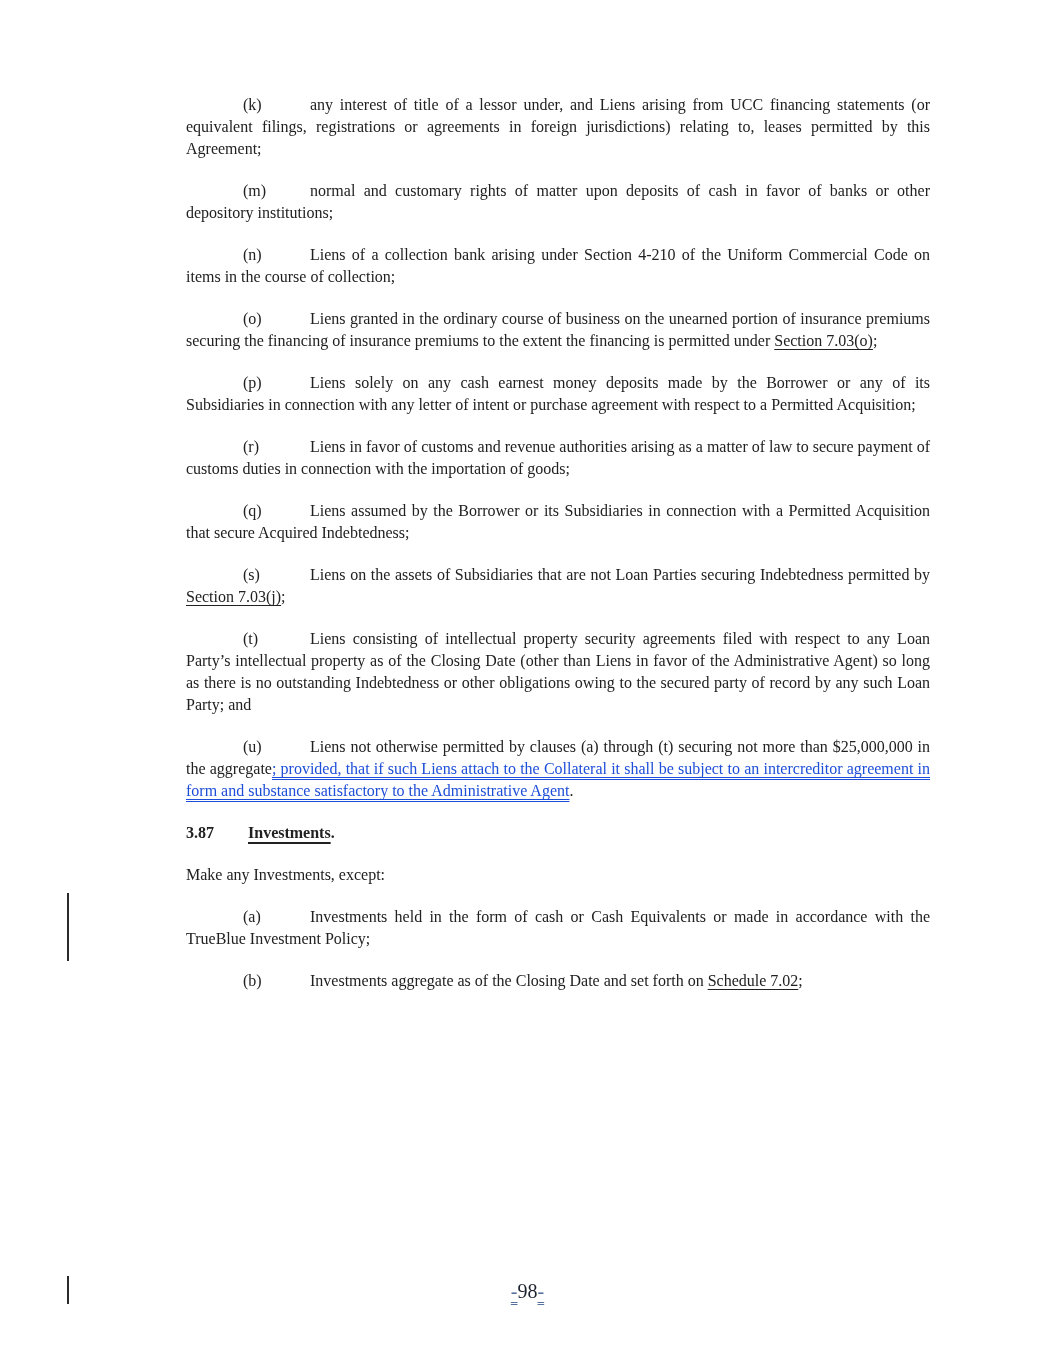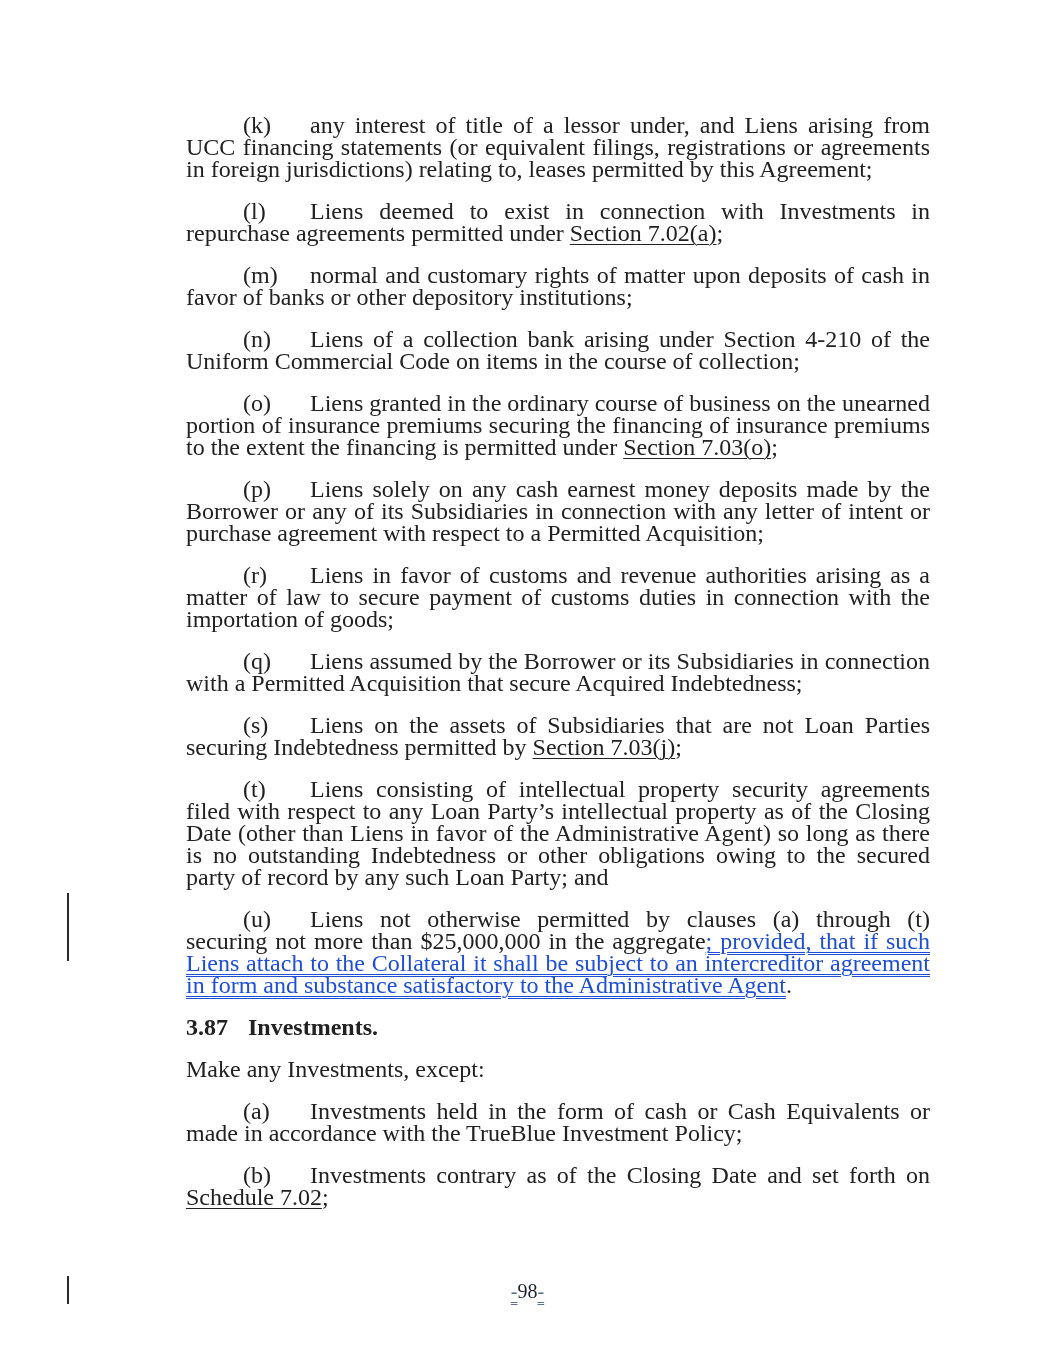--- a/index.html
+++ b/index.html
@@ -16,23 +16,23 @@
     color: #212121;
   }
   .page {
     position: absolute;
     inset: 0;
     background: #ffffff;
   }
   .content {
     position: absolute;
     left: 123px;
-    top: 114px;
+    top: 94px;
     width: 807px;
-    font-size: 24px;
+    font-size: 16px;
     line-height: 22px;
     text-align: justify;
   }
   .content p {
     margin: 0 0 20px 0;
   }
   p.clause {
     margin-left: 63px;
     text-indent: 57px;
   }
@@ -51,20 +51,21 @@
   }
   p.heading .lbl {
     width: 62px;
   }
   .seg-ref {
     text-decoration: underline;
     text-underline-offset: 3px;
     text-decoration-thickness: 1px;
   }
   .seg-title {
+    text-decoration: underline;
     text-underline-offset: 4px;
     text-decoration-thickness: 2px;
   }
   .seg-ins {
     color: #1d4ed8;
     text-decoration-line: underline;
     text-decoration-style: double;
     text-decoration-thickness: 1px;
     text-underline-offset: 3px;
   }
@@ -105,33 +106,32 @@
 </head>
 <body>
 
 <div class="page">
 
   <div class="change-bar bar-u"></div>
   <div class="change-bar bar-footer"></div>
 
   <div class="content">
       <p class="clause"><span class="lbl">(k)</span><span>any interest of title of a lessor under, and Liens arising from UCC financing statements (or equivalent filings, registrations or agreements in foreign jurisdictions) relating to, leases permitted by this Agreement;</span></p>
-      <p class="clause"><span class="lbl">(l)</span><span>Liens deemed to exist in connection with Investments in repurchase agreements permitted under </span><span class="seg-ref">Section 7.02(a)</span><span>;</span></p>
       <p class="clause"><span class="lbl">(m)</span><span>normal and customary rights of matter upon deposits of cash in favor of banks or other depository institutions;</span></p>
       <p class="clause"><span class="lbl">(n)</span><span>Liens of a collection bank arising under Section 4-210 of the Uniform Commercial Code on items in the course of collection;</span></p>
       <p class="clause"><span class="lbl">(o)</span><span>Liens granted in the ordinary course of business on the unearned portion of insurance premiums securing the financing of insurance premiums to the extent the financing is permitted under </span><span class="seg-ref">Section 7.03(o)</span><span>;</span></p>
       <p class="clause"><span class="lbl">(p)</span><span>Liens solely on any cash earnest money deposits made by the Borrower or any of its Subsidiaries in connection with any letter of intent or purchase agreement with respect to a Permitted Acquisition;</span></p>
       <p class="clause"><span class="lbl">(r)</span><span>Liens in favor of customs and revenue authorities arising as a matter of law to secure payment of customs duties in connection with the importation of goods;</span></p>
       <p class="clause"><span class="lbl">(q)</span><span>Liens assumed by the Borrower or its Subsidiaries in connection with a Permitted Acquisition that secure Acquired Indebtedness;</span></p>
       <p class="clause"><span class="lbl">(s)</span><span>Liens on the assets of Subsidiaries that are not Loan Parties securing Indebtedness permitted by </span><span class="seg-ref">Section 7.03(j)</span><span>;</span></p>
       <p class="clause"><span class="lbl">(t)</span><span>Liens consisting of intellectual property security agreements filed with respect to any Loan Party’s intellectual property as of the Closing Date (other than Liens in favor of the Administrative Agent) so long as there is no outstanding Indebtedness or other obligations owing to the secured party of record by any such Loan Party; and</span></p>
       <p class="clause"><span class="lbl">(u)</span><span>Liens not otherwise permitted by clauses (a) through (t) securing not more than $25,000,000 in the aggregate</span><span class="seg-ins">; provided, that if such Liens attach to the Collateral it shall be subject to an intercreditor agreement in form and substance satisfactory to the Administrative Agent</span><span>.</span></p>
       <p class="heading"><span class="lbl">3.87</span><span class="seg-title">Investments</span><span>.</span></p>
       <p class="body-par"><span>Make any Investments, except:</span></p>
       <p class="clause"><span class="lbl">(a)</span><span>Investments held in the form of cash or Cash Equivalents or made in accordance with the TrueBlue Investment Policy;</span></p>
-      <p class="clause"><span class="lbl">(b)</span><span>Investments contrary as of the Closing Date and set forth on </span><span class="seg-ref">Schedule 7.02</span><span>;</span></p>
+      <p class="clause"><span class="lbl">(b)</span><span>Investments aggregate as of the Closing Date and set forth on </span><span class="seg-ref">Schedule 7.02</span><span>;</span></p>
     </div>
 
   <div class="footer">
     <span class="pg-dash">-</span><span class="pg-num">98</span><span class="pg-dash">-</span>
   </div>
 
 </div>
 
 </body></html>

